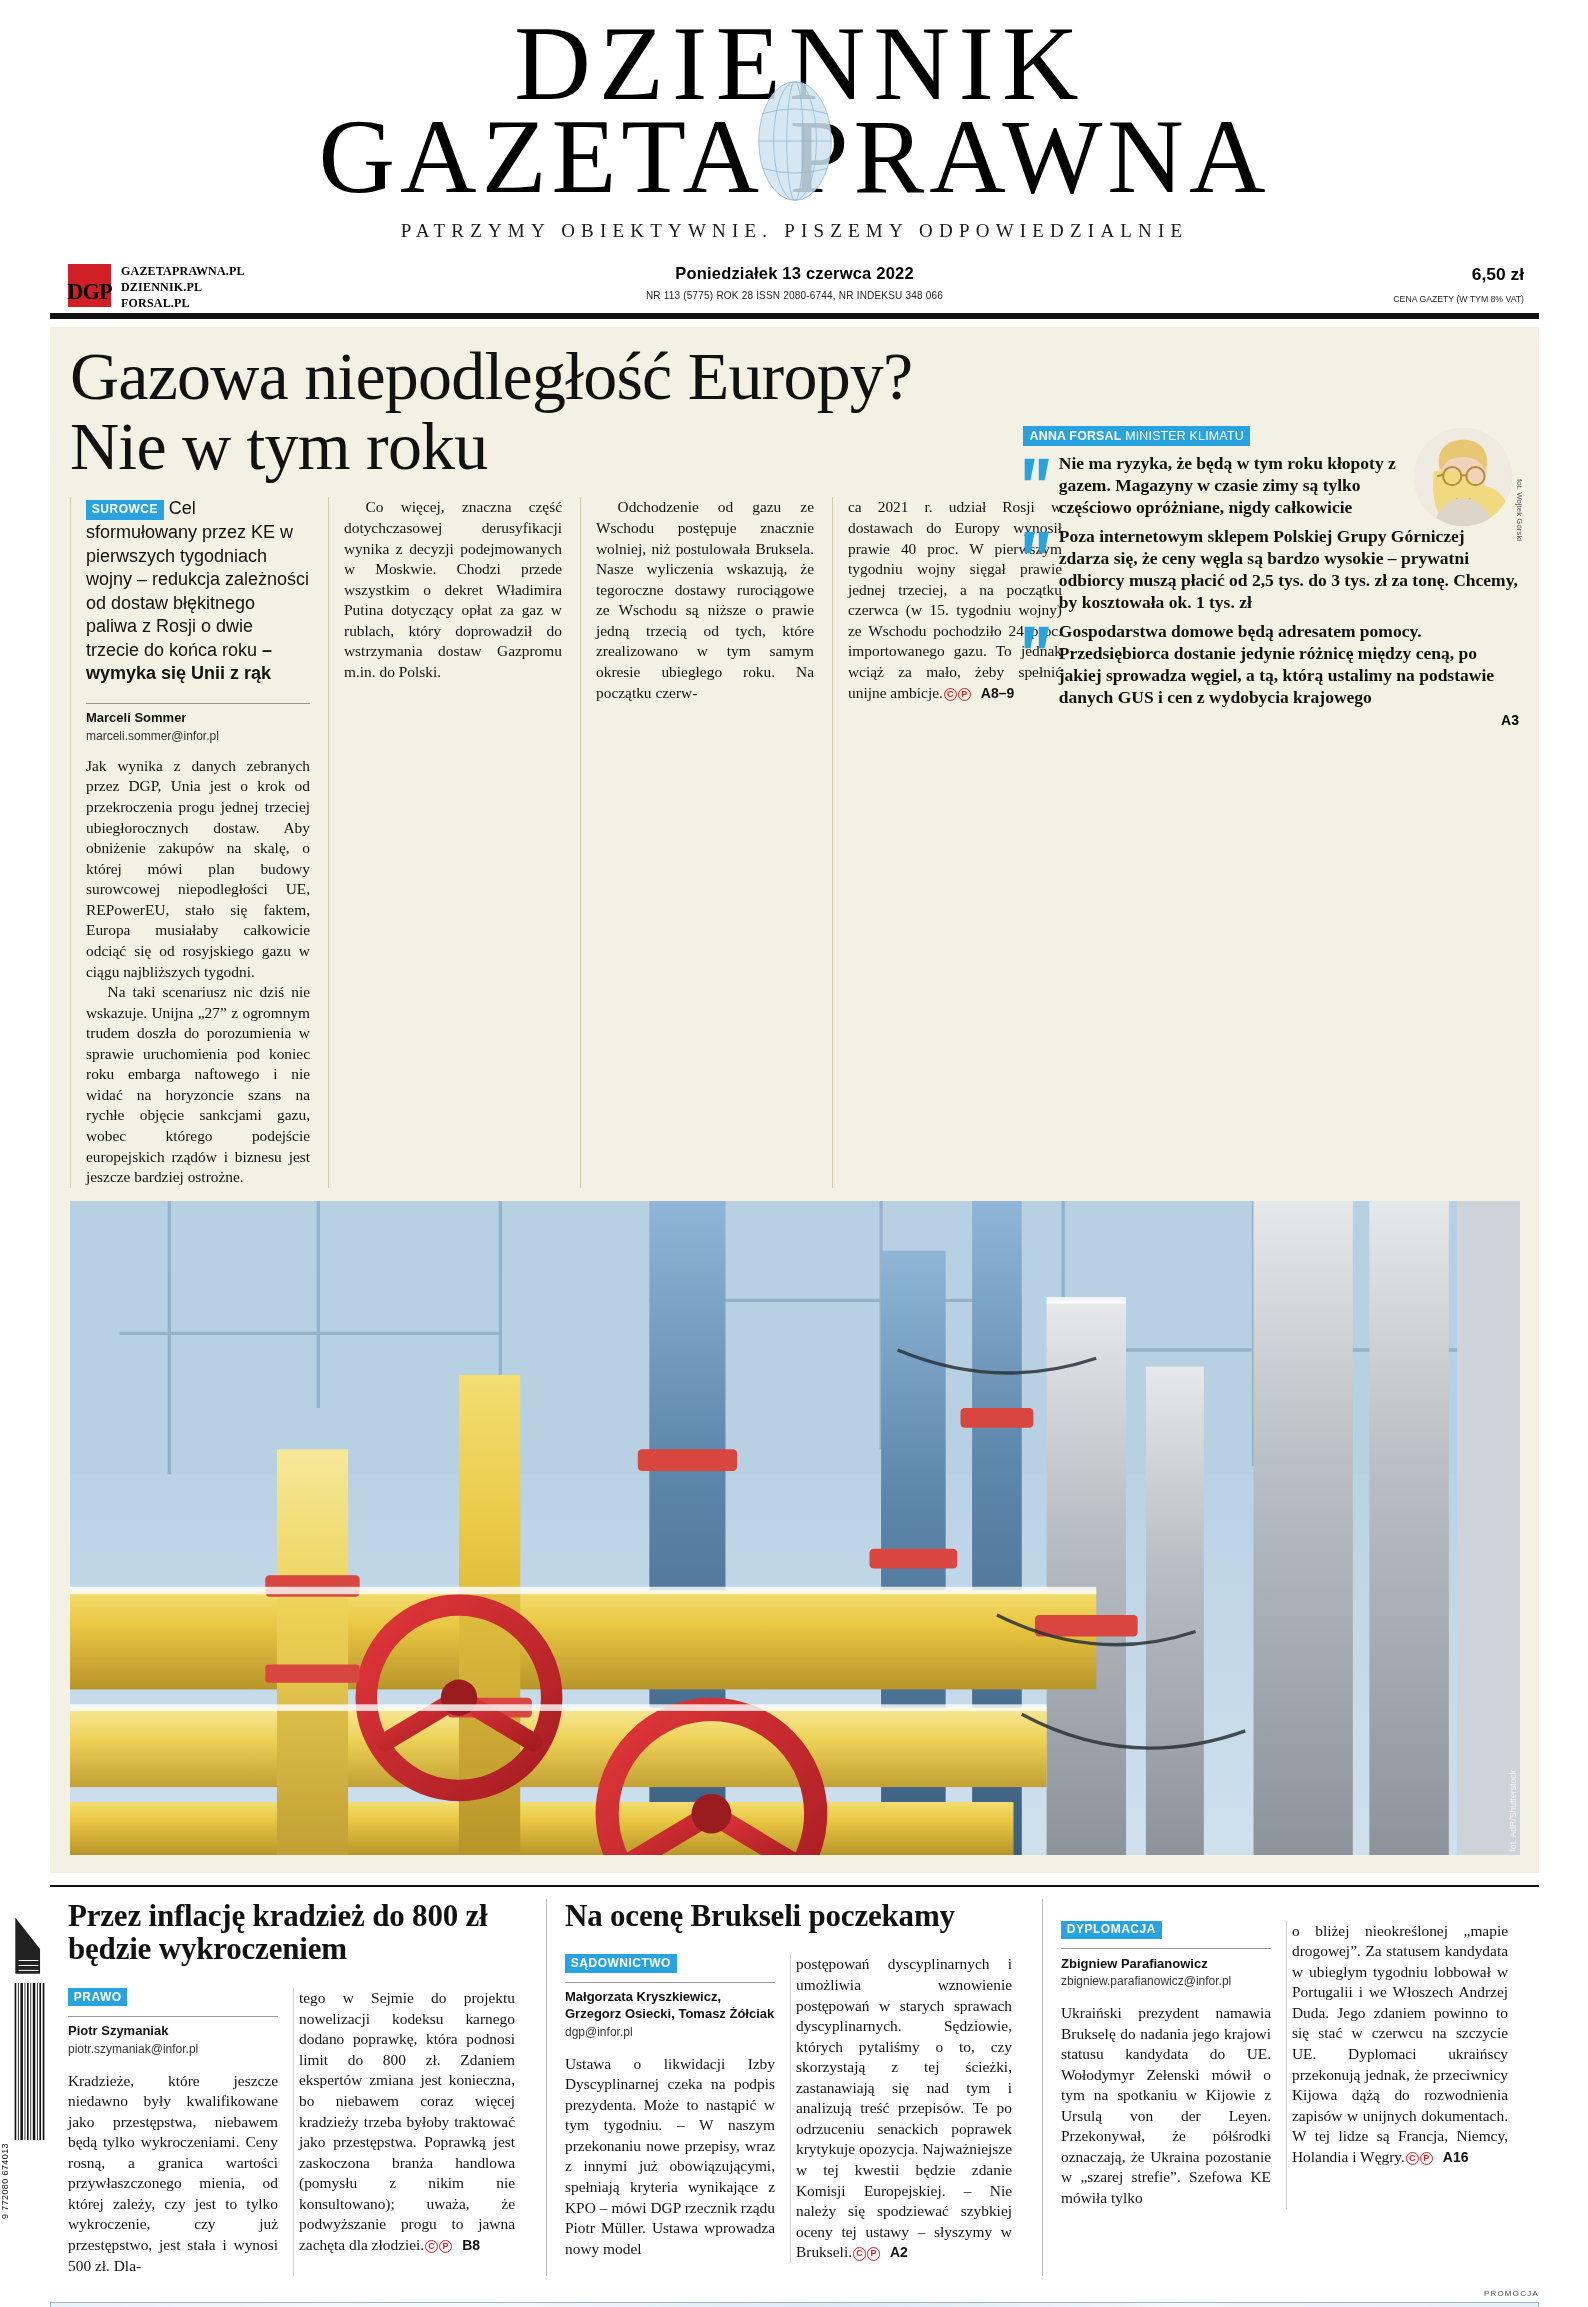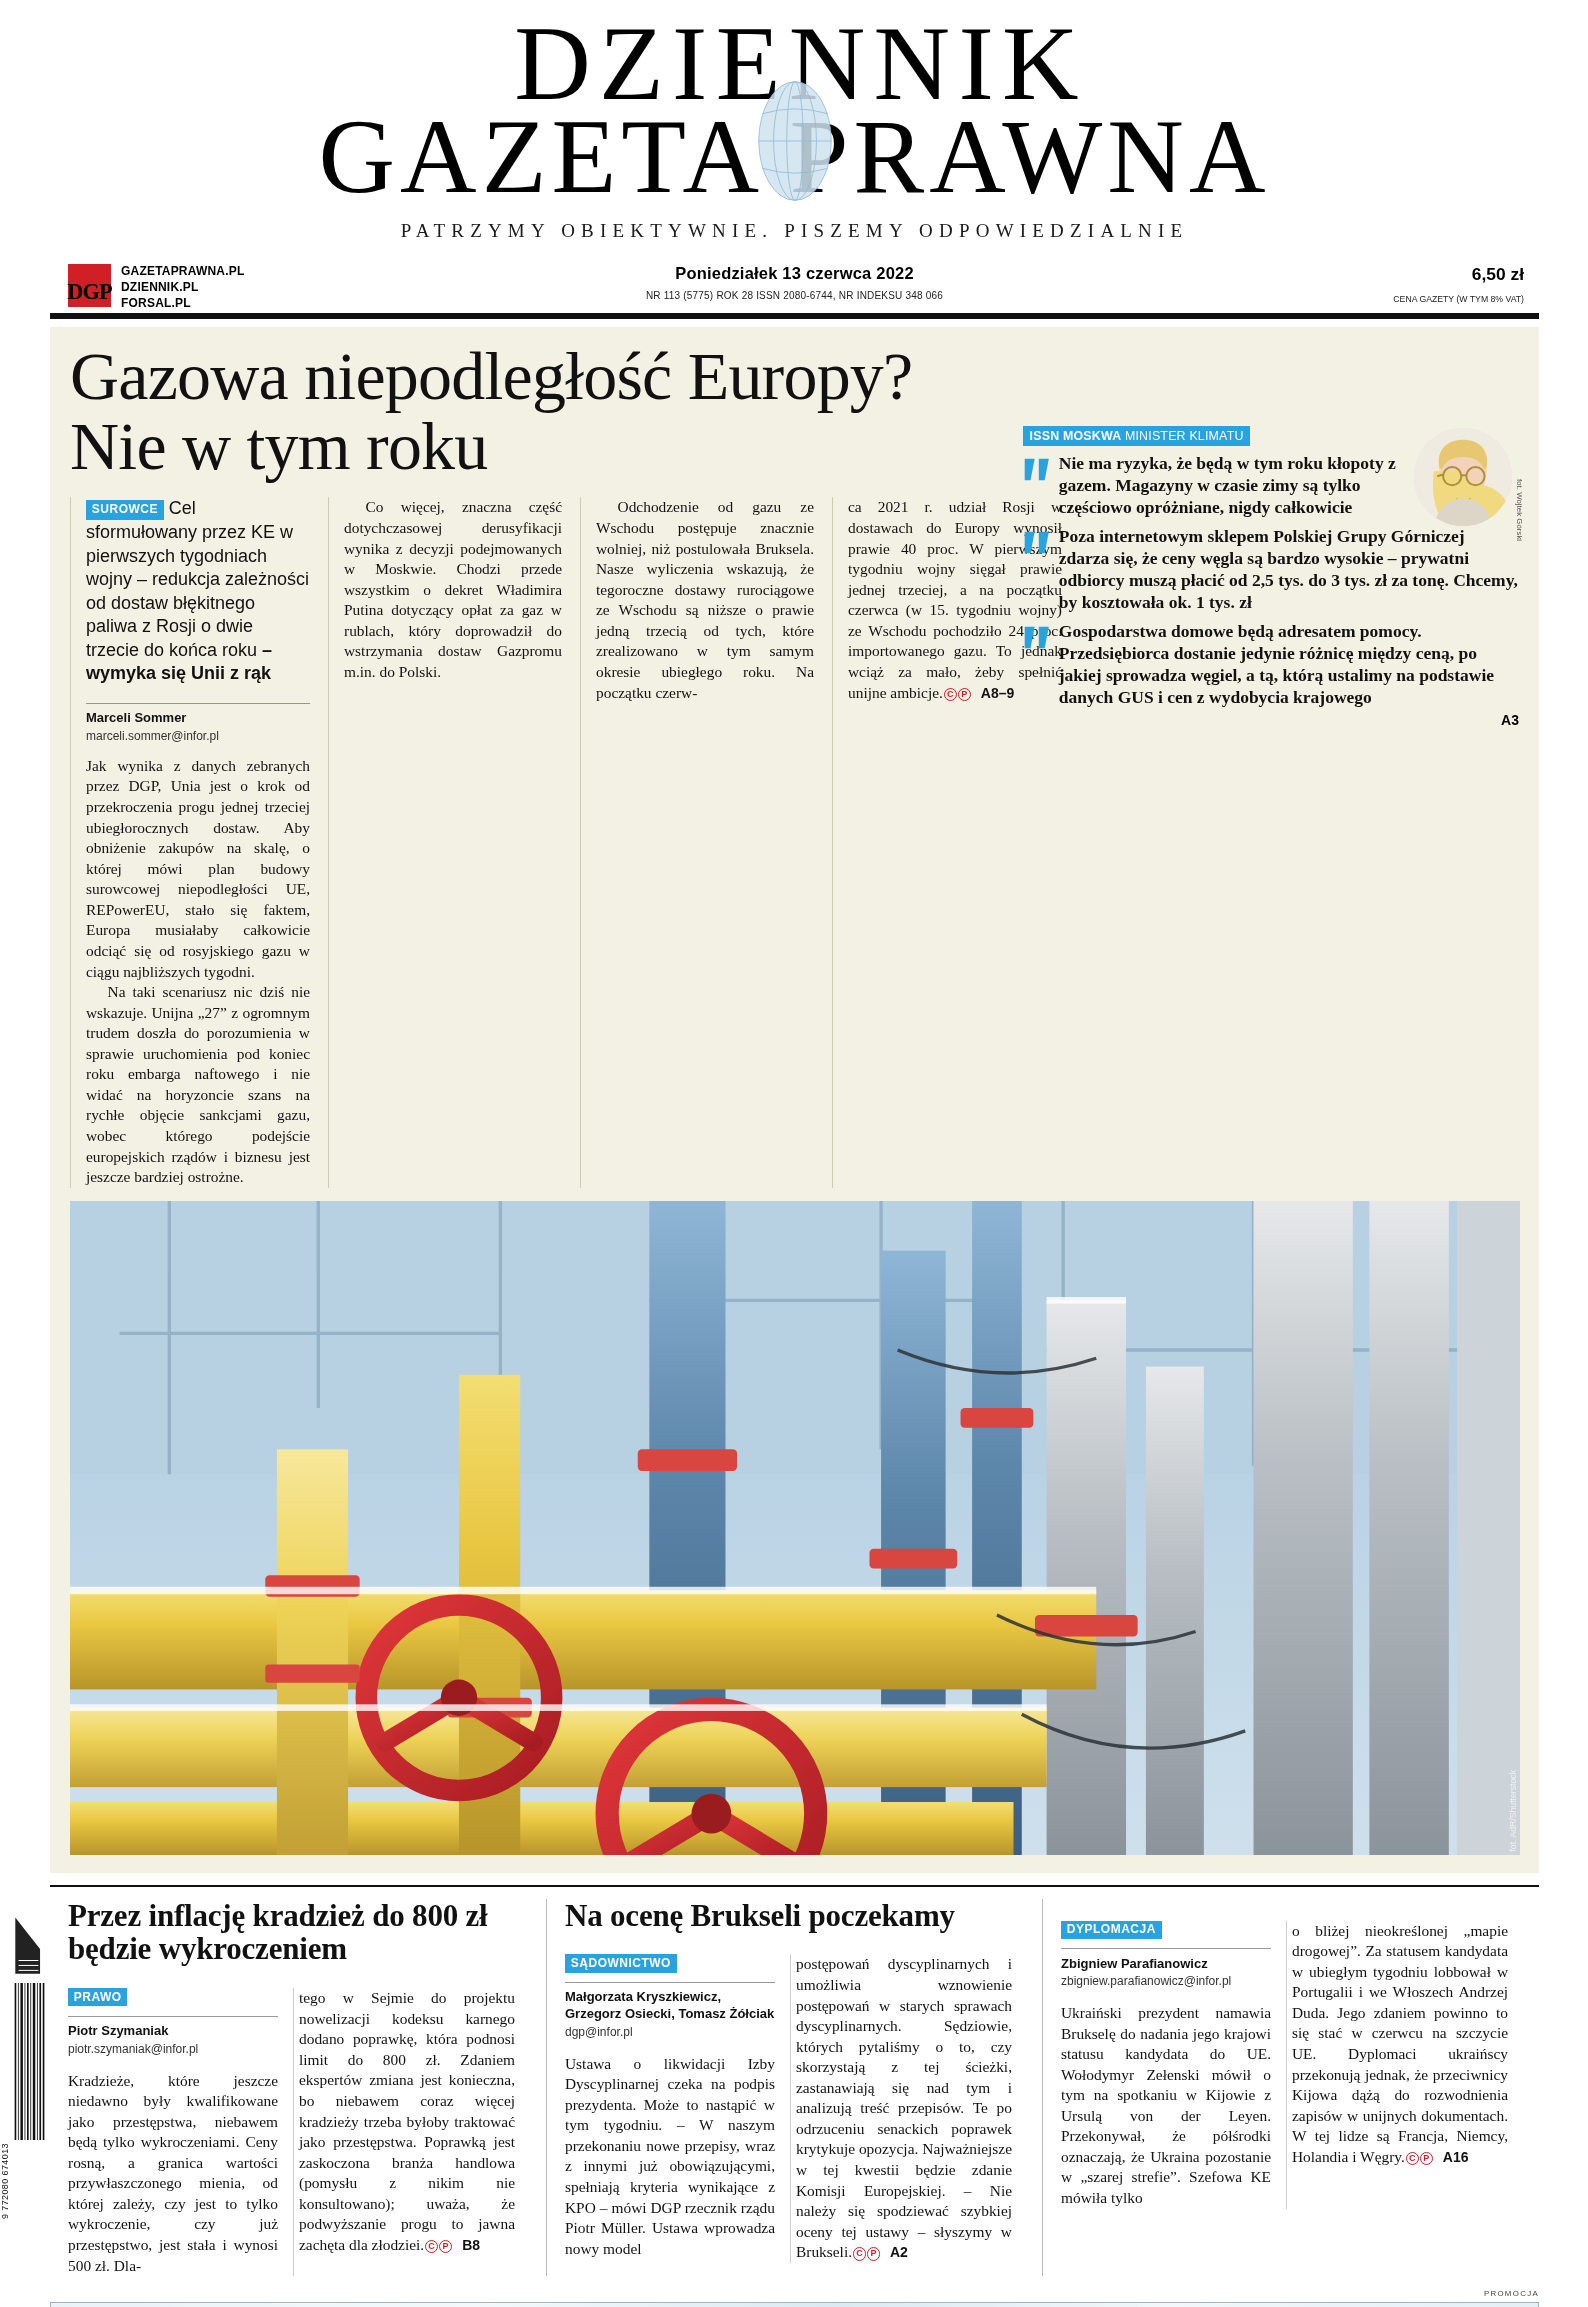--- a/index.html
+++ b/index.html
@@ -44,21 +44,21 @@
     height: 43px;
   }
   .dgp-block { display: flex; align-items: flex-start; gap: 10px; position:absolute; left:18px; top:0; }
   .dgp-logo {
     width: 43px; height: 43px; background: #d11f26; color: #000000;
     font-family: "Liberation Serif", serif; font-size: 22.3px; font-weight: 700;
     display: flex; align-items: flex-end; justify-content: center;
     letter-spacing: -0.8px; padding-bottom: 1.7px;
   }
   .dgp-sites {
-    font-family: Liberation Sans, sans-serif; font-weight: 700;
+    font-family: Liberation Serif, serif; font-weight: 700;
     font-size: 12px; line-height: 1.32; letter-spacing: 0.2px; color: #000;
     padding-top: 0.8px;
   }
   .issue-center { position: absolute; left: 0; right: 0; top: 0; text-align: center; }
   .issue-date {
     font-family: "Liberation Sans", sans-serif; font-weight: 700;
     font-size: 16.5px; color: #000; letter-spacing: 0.2px;
   }
   .issue-meta {
     font-family: "Liberation Sans", sans-serif; font-size: 10px;
@@ -257,21 +257,21 @@
 <div class="lead-wrap">
 
   <div class="lead-head">
     <span>Gazowa niepodległość Europy?</span>
     <span class="l2">Nie w tym roku</span>
   </div>
 
   <div class="quotebox">
     <div class="q-tagline">
       <div class="q-tag">
-        <b>ISSN MOSKWA</b>
+        <b>ANNA FORSAL</b>
         <span>MINISTER KLIMATU</span>
       </div>
     </div>
     <div class="q-photo">
       <svg viewBox="0 0 118 118" width="98" height="98">
         <circle cx="59" cy="59" r="59" fill="#f0ebe0"></circle>
         <path d="M59 16c-20 0-30 14-29 31 1 13 3 22 6 30 5 13 13 22 23 22s18-9 23-22c3-8 5-17 6-30 1-17-9-31-29-31z" fill="#f2d2b8"></path>
         <path d="M30 44c-2-18 10-30 29-30s31 12 29 30c-1 6-3 7-5 3-3-6-10-12-24-12s-21 6-24 12c-2 4-4 3-5-3z" fill="#e8c772"></path>
         <path d="M24 52c-3 20 0 40 6 52 4 8 10 14 14 14H118v-2c0-24-12-40-30-46-4-1-8-2-13-3-8-2-14-6-18-12-2-4-3-5-5-3z" fill="#f0d97f"></path>
         <g fill="none" stroke="#b08f3a" stroke-width="2.4">

